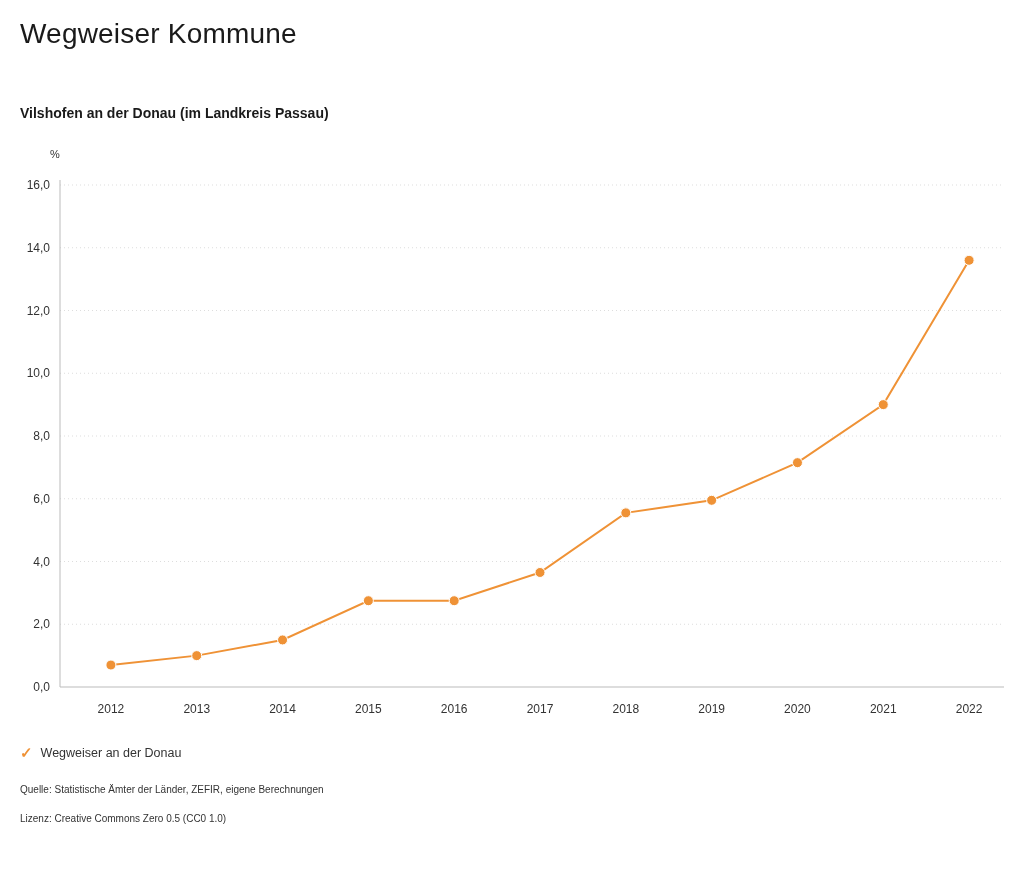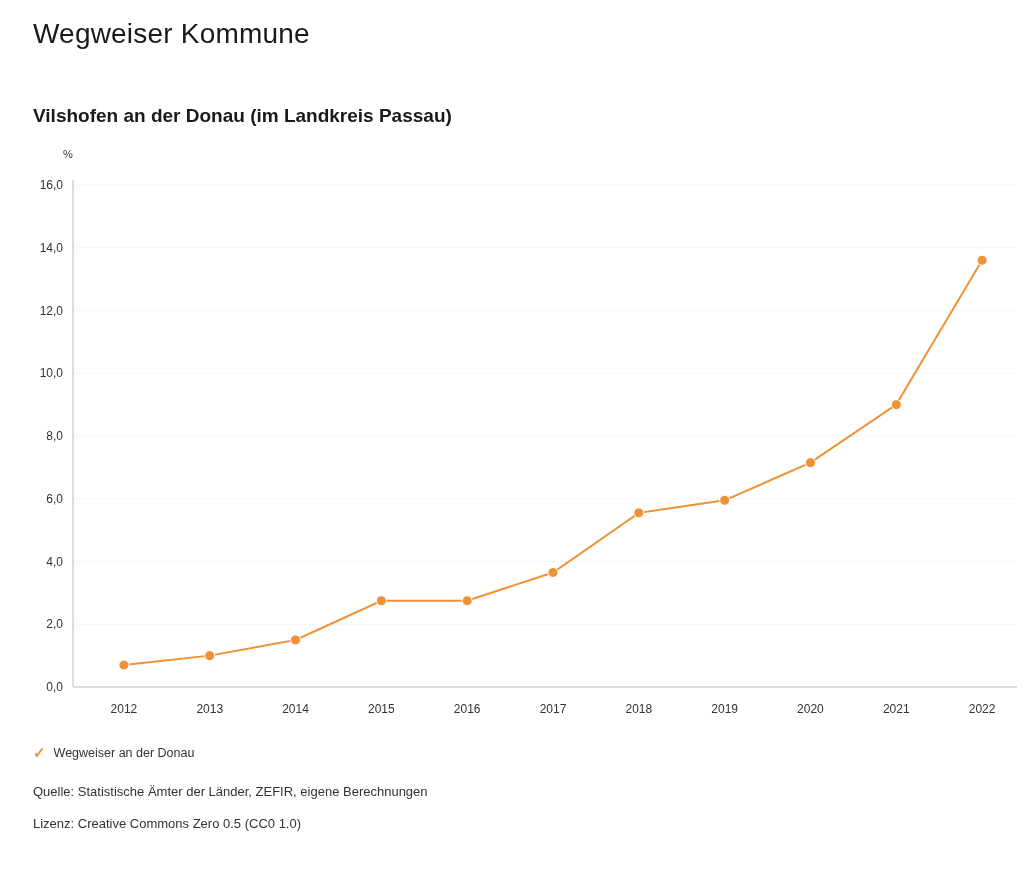--- a/index.html
+++ b/index.html
@@ -12,21 +12,20 @@
     height: 888px;
     font-family: "Liberation Sans", sans-serif;
     color: #333333;
     position: relative;
     overflow: hidden;
   }
   .page {
     position: absolute;
     inset: 0;
     padding: 0;
-    margin-left: 13px;
   }
   .title {
     position: absolute;
     left: 20px;
     top: 18px;
     font-size: 28px;
     font-weight: 400;
     color: #1a1a1a;
     letter-spacing: 0.2px;
   }
@@ -35,21 +34,21 @@
     left: 20px;
     top: 66px;
     font-size: 20px;
     font-weight: 400;
     color: #1a1a1a;
   }
   .region {
     position: absolute;
     left: 20px;
     top: 105px;
-    font-size: 19px;
+    font-size: 14px;
     font-weight: bold;
     color: #1a1a1a;
     text-align: right;
   }
   .chart-area {
     position: absolute;
     left: 0;
     top: 140px;
     width: 1024px;
     height: 590px;
@@ -79,21 +78,21 @@
   .legend-check {
     color: #ef9236;
     font-size: 15px;
     line-height: 1;
     font-weight: bold;
   }
   .footnotes {
     position: absolute;
     left: 20px;
     top: 785px;
-    font-size: 13px;
+    font-size: 10px;
     color: #333;
     line-height: 1;
   }
   .footnotes div {
     margin-bottom: 19px;
   }
   .footnotes div:last-child {
     margin-bottom: 0;
   }
 </style>

